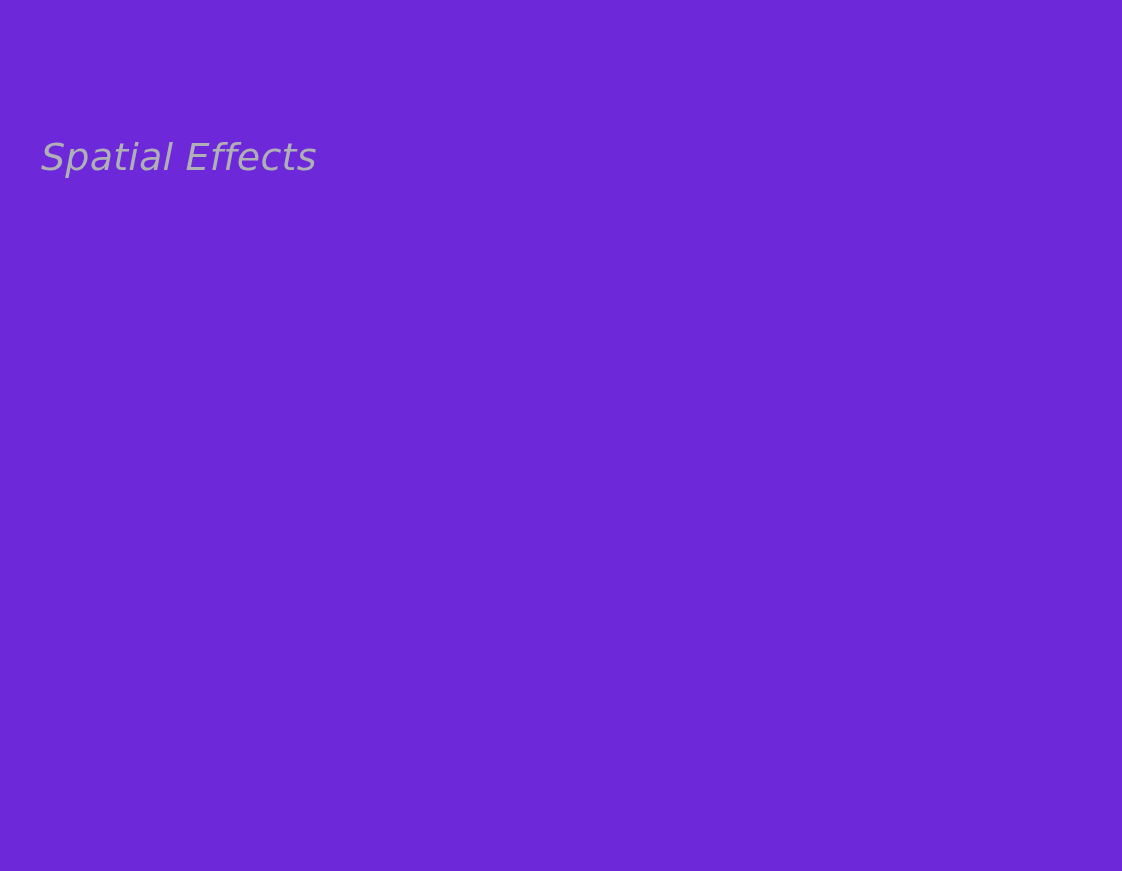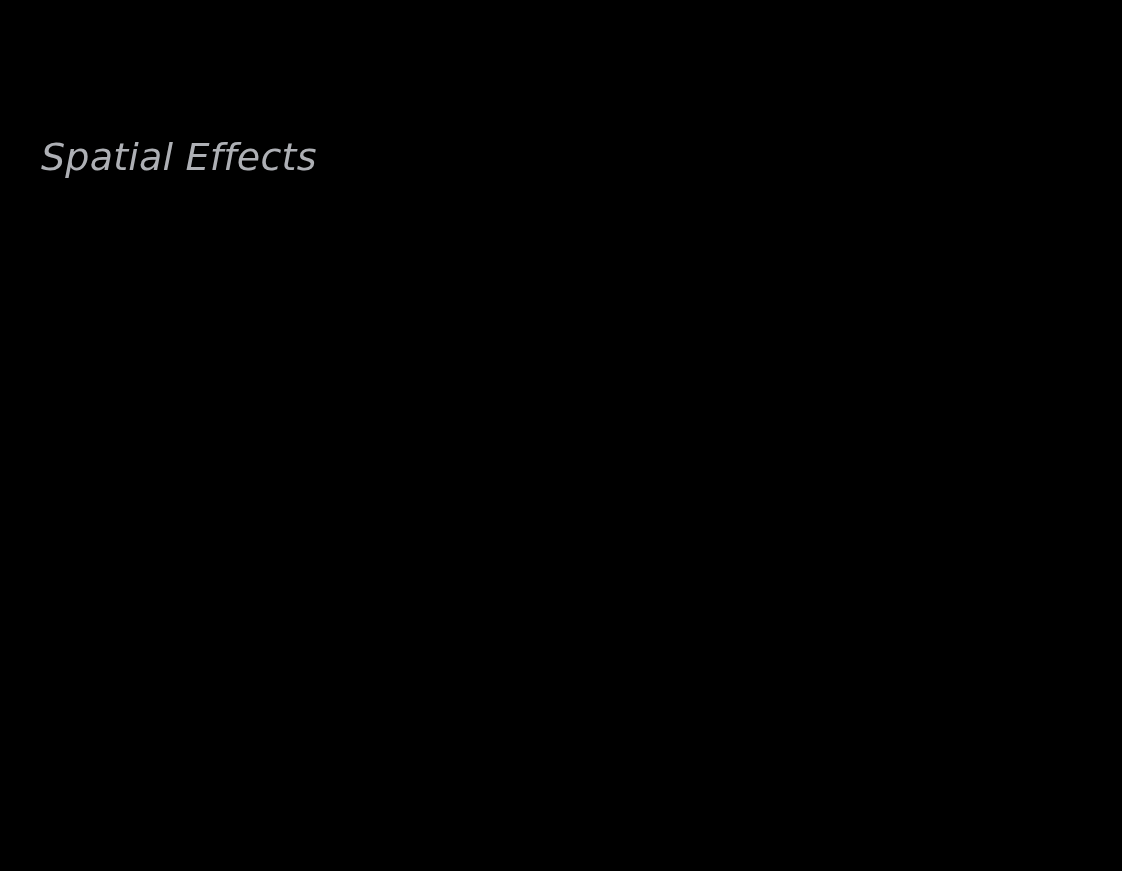--- a/index.html
+++ b/index.html
@@ -13,21 +13,21 @@
     position: relative;
     font-family: "DejaVu Sans", sans-serif;
     overflow: hidden;
   }
   .slide {
     position: absolute;
     top: 0;
     left: 0;
     width: 1122px;
     height: 871px;
-    background: #000000;
+    background: #6d28d9;
   }
   .slide-title {
     position: absolute;
     left: 41px;
     top: 133px;
     font-family: "DejaVu Sans", sans-serif;
     font-style: italic;
     font-weight: 400;
     font-size: 38px;
     line-height: 48px;

